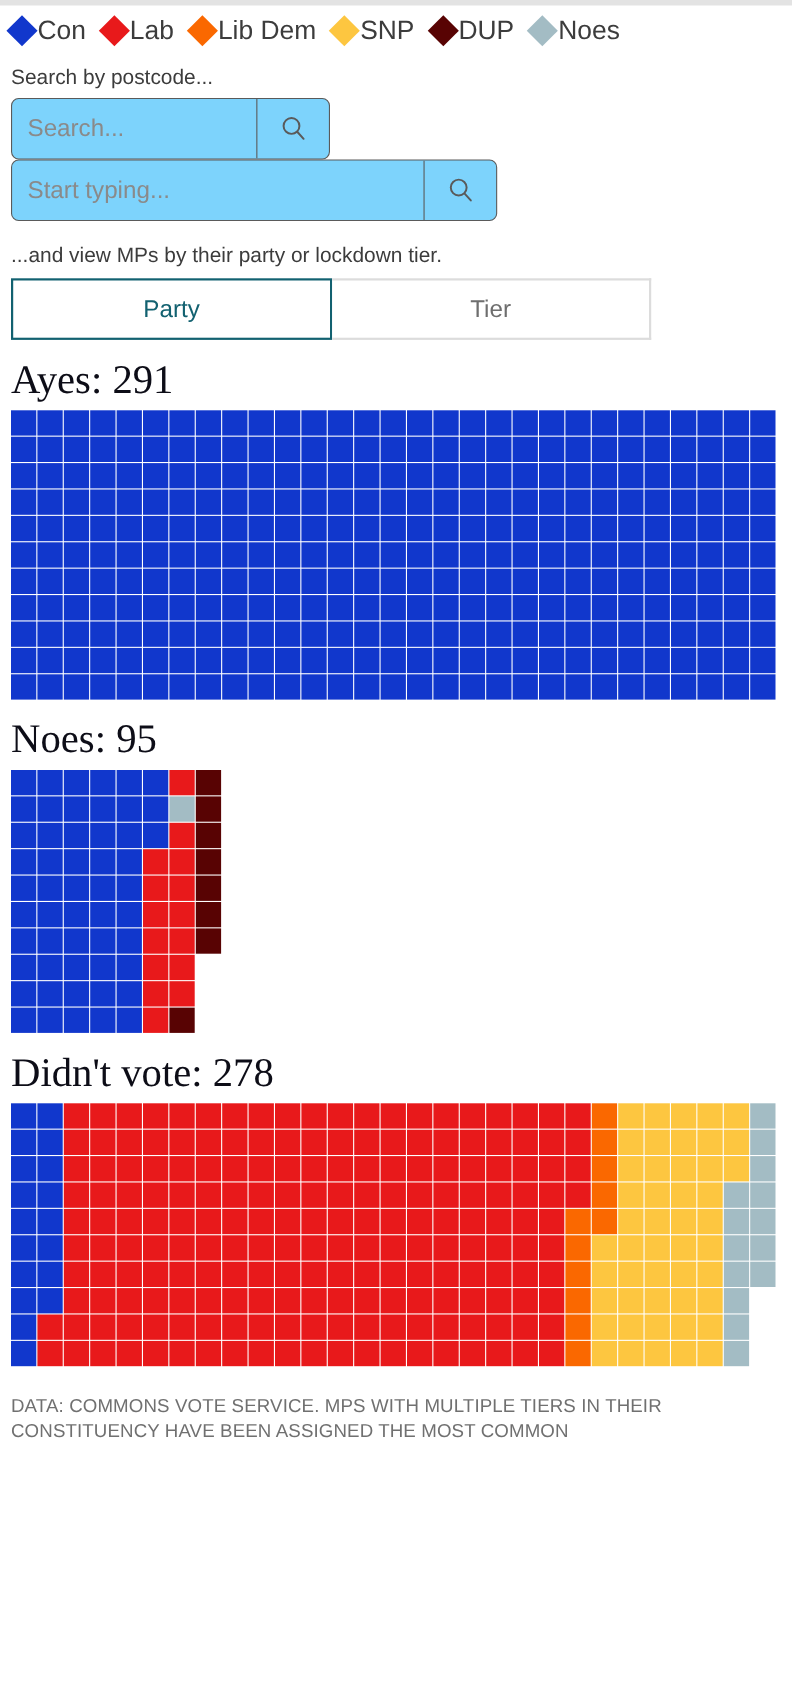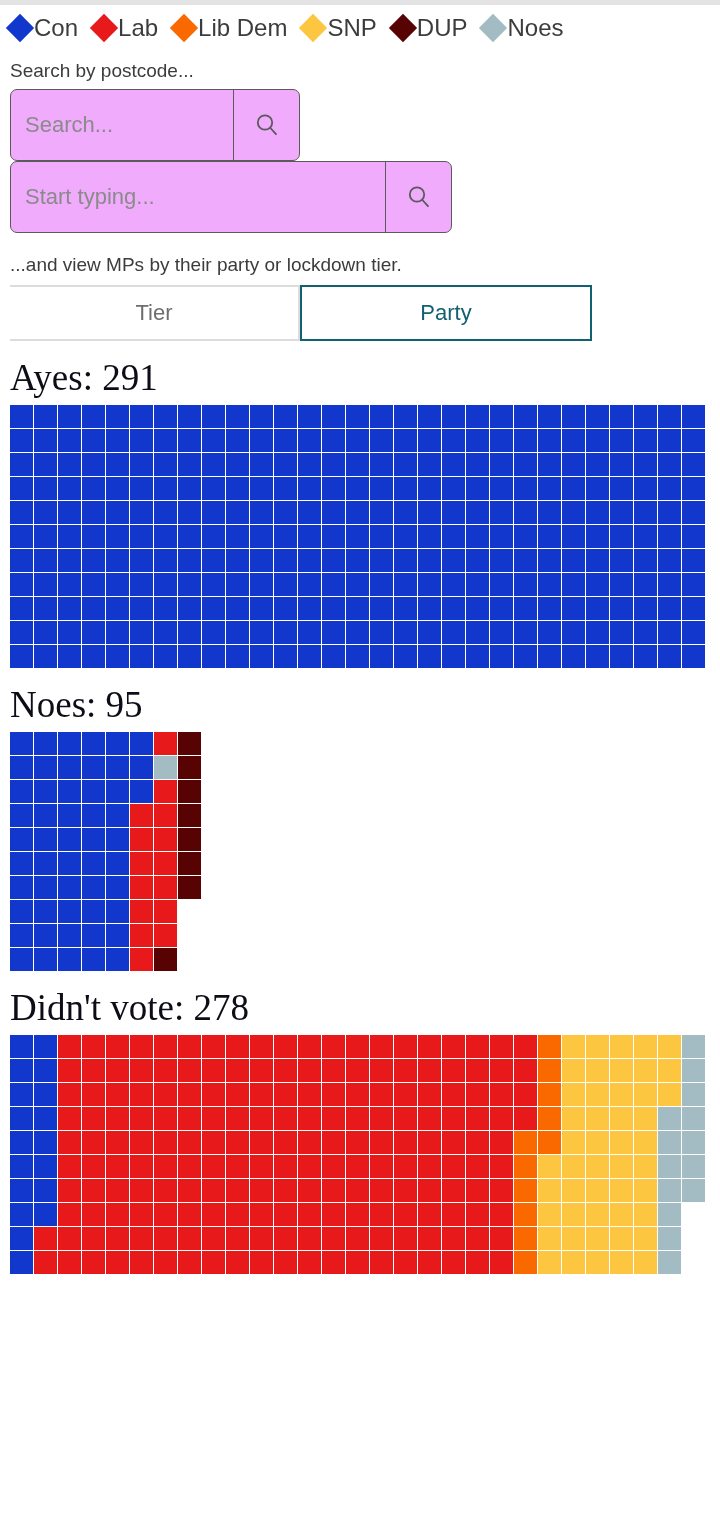--- a/index.html
+++ b/index.html
@@ -85,23 +85,23 @@
     font-size: 19px;
     color: #3c3c3c;
     margin-top: 20px;
     margin-bottom: 7px;
   }
   .searchbox {
     display: flex;
     align-items: stretch;
     border: 1.5px solid #5a5a5a;
     border-radius: 7px;
-    background: #f0abfc;
+    background: #7dd3fc;
     box-sizing: border-box;
-    height: 72px;
+    height: 56px;
     overflow: hidden;
   }
   .searchbox.postcode { width: 290px; }
   .searchbox.name { width: 442px; }
   .searchbox input {
     flex: 1 1 auto;
     border: none;
     outline: none;
     background: transparent;
     font-family: "Liberation Sans", sans-serif;
@@ -251,22 +251,22 @@
           <svg width="30" height="30" viewBox="0 0 30 30" aria-hidden="true">
             <circle cx="13" cy="12.5" r="7.2" fill="none" stroke="#5a5a5a" stroke-width="1.8"></circle>
             <line x1="18.4" y1="18" x2="24" y2="24.2" stroke="#5a5a5a" stroke-width="1.8" stroke-linecap="round"></line>
           </svg>
         </span>
       </button>
     </div>
 
     <div id="tabs-hint">...and view MPs by their party or lockdown tier.</div>
     <div id="tabs">
+        <div class="tab active">Party</div>
         <div class="tab inactive">Tier</div>
-        <div class="tab active">Party</div>
       </div>
 
     <div id="groups">
         <div class="group">
           <div class="group-title">Ayes: 291</div>
           <div class="grid">
             <div class="grid-row">
               <div class="cell" style="background: rgb(17, 55, 204);"></div>
               <div class="cell" style="background: rgb(17, 55, 204);"></div>
               <div class="cell" style="background: rgb(17, 55, 204);"></div>
@@ -1024,15 +1024,16 @@
               <div class="cell" style="background: rgb(253, 198, 64);"></div>
               <div class="cell" style="background: rgb(253, 198, 64);"></div>
               <div class="cell" style="background: rgb(253, 198, 64);"></div>
               <div class="cell" style="background: rgb(163, 188, 196);"></div>
               <div class="cell" style="background: transparent;"></div>
             </div>
           </div>
         </div>
       </div>
 
+    <div id="footer">DATA: COMMONS VOTE SERVICE. MPS WITH MULTIPLE TIERS IN THEIR CONSTITUENCY HAVE BEEN ASSIGNED THE MOST COMMON</div>
 
   </div>
 </div>
 
 </body></html>

